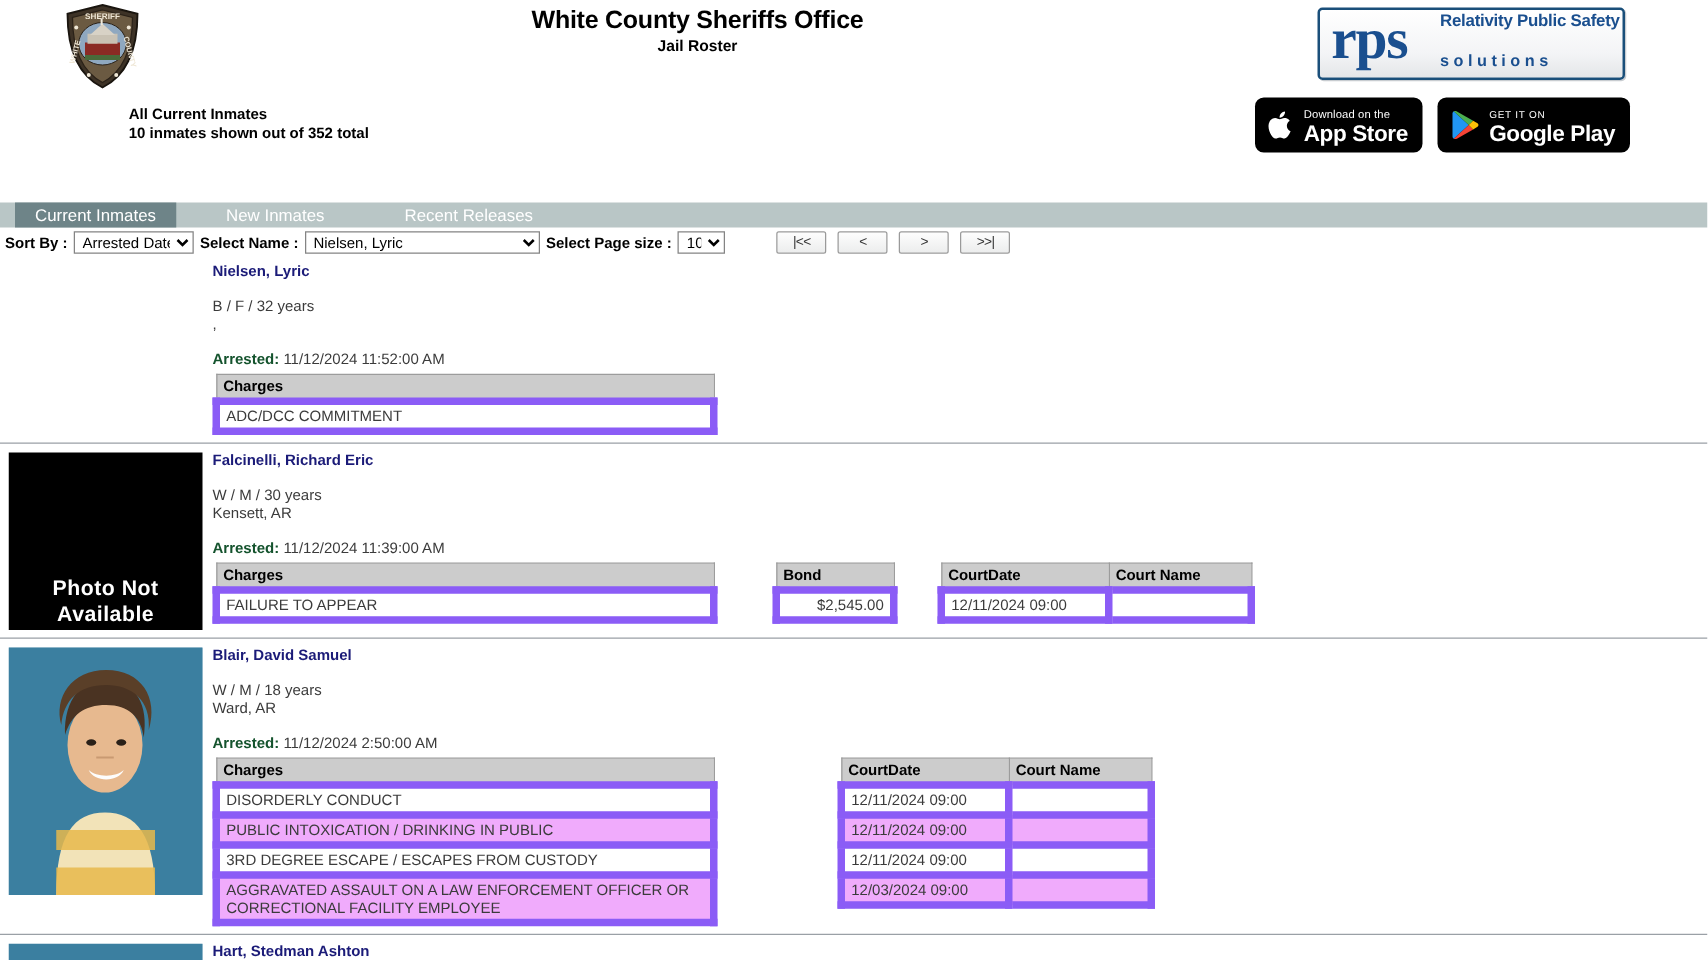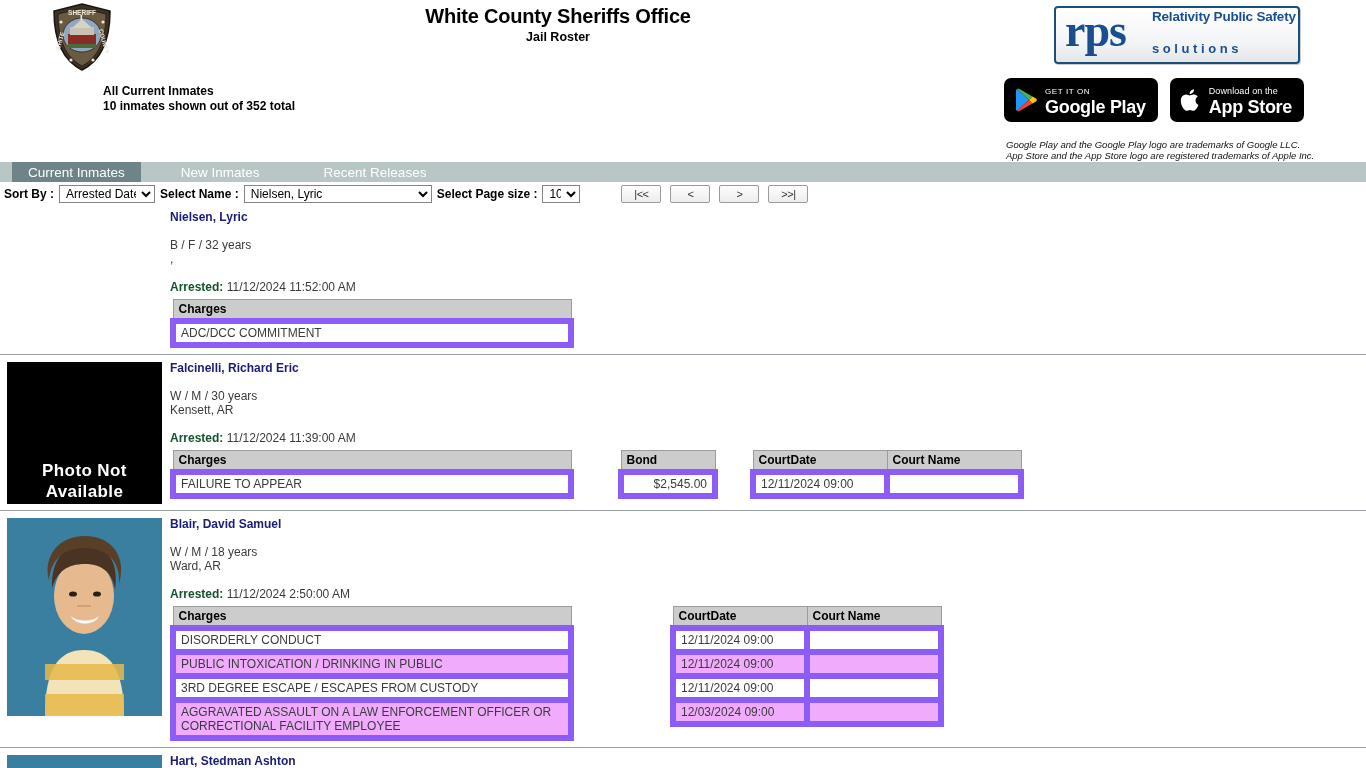--- a/index.html
+++ b/index.html
@@ -280,21 +280,21 @@
     height: 17px;
     vertical-align: top;
   }
   table.jt tr.alt td { background: #f0abfc; }
   .charges-tbl { width: 404px; border-radius: 16px; }
   .charges-tbl td { line-height: 14px; }
   .bond-tbl { width: 100px; margin-left: 44px; }
   .bond-tbl td { text-align: right; }
   .court-tbl { margin-left: 32px; }
   .court-tbl th.cd, .court-tbl td.cd { width: 134px; }
-  .court-tbl th.cn, .court-tbl td.cn { width: 134px; }
+  .court-tbl th.cn, .court-tbl td.cn { width: 114px; }
   .spacer-gap { margin-left: 96px; }
 </style>
 </head>
 <body>
 
 <div class="header">
 
   <div class="badge">
     <svg width="68" height="70" viewBox="0 0 68 70">
       <path d="M34 2 L62 9 C62 38 54 58 34 68 C14 58 6 38 6 9 Z" fill="#3d3226" stroke="#1a150f" stroke-width="1.5"></path>
@@ -330,51 +330,47 @@
     <div class="rps-box">
       <div class="rps-letters">rps</div>
       <div class="rps-line1">Relativity Public Safety</div>
       <div class="rps-line2">solutions</div>
     </div>
   </div>
 
   <div class="store-badges">
     <div class="store-btn">
       <span class="glyph">
+        <svg width="22" height="26" viewBox="0 0 22 26">
+          <path d="M15.5 13.6c0-2.7 2.2-4 2.3-4.1-1.3-1.8-3.2-2.1-3.9-2.1-1.7-.2-3.3 1-4.1 1-.9 0-2.2-1-3.6-1-1.8 0-3.6 1.1-4.5 2.7-1.9 3.3-.5 8.3 1.4 11 .9 1.3 2 2.8 3.4 2.7 1.4-.05 1.9-.9 3.5-.9s2.1.9 3.6.85c1.5-.03 2.4-1.3 3.3-2.7 1-1.5 1.5-3 1.5-3.1-.05-.03-2.9-1.1-2.9-4.35z" fill="#fff"></path>
+          <path d="M12.9 5.6c.75-.9 1.25-2.2 1.1-3.4-1.1.05-2.4.7-3.2 1.6-.7.8-1.3 2.1-1.1 3.3 1.2.1 2.45-.6 3.2-1.5z" fill="#fff"></path>
+        </svg>
+      </span>
+      <span>
+        <span class="store-small">Download on the</span><br>
+        <span class="store-big">App Store</span>
+      </span>
+    </div>
+
+    <div class="store-btn">
+      <span class="glyph">
         <svg width="24" height="26" viewBox="0 0 24 26">
           <path d="M3 2 L15 13 L3 24 C2.4 23.6 2 22.9 2 22 L2 4 C2 3.1 2.4 2.4 3 2z" fill="#2196f3"></path>
           <path d="M3 2 L15 13 L18.5 9.5 L5.5 2.1 C4.6 1.6 3.7 1.6 3 2z" fill="#4caf50"></path>
           <path d="M3 24 L15 13 L18.5 16.5 L5.5 23.9 C4.6 24.4 3.7 24.4 3 24z" fill="#f44336"></path>
           <path d="M18.5 9.5 L22 11.6 C23 12.2 23 13.8 22 14.4 L18.5 16.5 L15 13z" fill="#ffc107"></path>
         </svg>
       </span>
       <span>
         <span class="store-small caps">GET IT ON</span><br>
         <span class="store-big">Google Play</span>
       </span>
     </div>
-
-    <div class="store-btn">
-      <span class="glyph">
-        <svg width="22" height="26" viewBox="0 0 22 26">
-          <path d="M15.5 13.6c0-2.7 2.2-4 2.3-4.1-1.3-1.8-3.2-2.1-3.9-2.1-1.7-.2-3.3 1-4.1 1-.9 0-2.2-1-3.6-1-1.8 0-3.6 1.1-4.5 2.7-1.9 3.3-.5 8.3 1.4 11 .9 1.3 2 2.8 3.4 2.7 1.4-.05 1.9-.9 3.5-.9s2.1.9 3.6.85c1.5-.03 2.4-1.3 3.3-2.7 1-1.5 1.5-3 1.5-3.1-.05-.03-2.9-1.1-2.9-4.35z" fill="#fff"></path>
-          <path d="M12.9 5.6c.75-.9 1.25-2.2 1.1-3.4-1.1.05-2.4.7-3.2 1.6-.7.8-1.3 2.1-1.1 3.3 1.2.1 2.45-.6 3.2-1.5z" fill="#fff"></path>
-        </svg>
-      </span>
-      <span>
-        <span class="store-small">Download on the</span><br>
-        <span class="store-big">App Store</span>
-      </span>
-    </div>
-  </div>
-
-  <div class="trademark">
-    <div>Google Play and the Google Play logo are trademarks of Google LLC.</div>
-    <div>App Store and the App Store logo are registered trademarks of Apple Inc.</div>
-  </div>
+  </div>
+
 </div>
 
 <div class="tabbar">
   <div class="tab active">Current Inmates</div>
   <div class="tab t2">New Inmates</div>
   <div class="tab t3">Recent Releases</div>
 </div>
 
 <div class="controls">
   <label>Sort By :</label>

